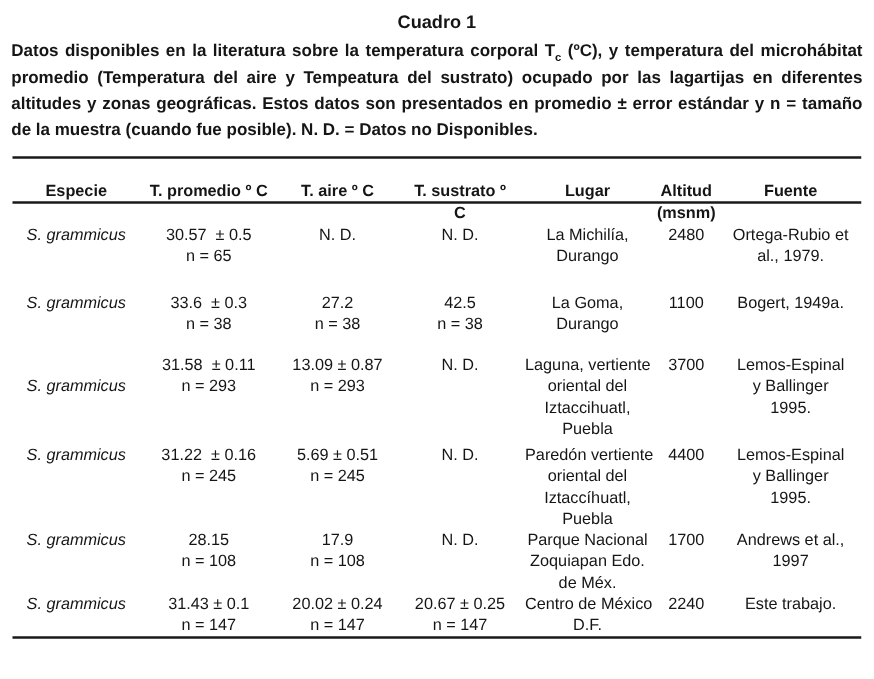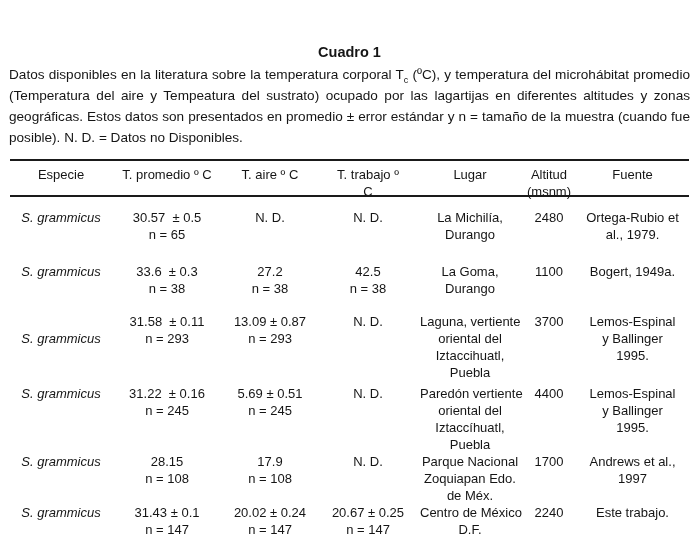--- a/index.html
+++ b/index.html
@@ -3,34 +3,35 @@
 <meta charset="utf-8">
 <style>
   html, body { margin: 0; padding: 0; }
   body {
     width: 699px; height: 543px;
     background: #ffffff;
     color: #151515;
     font-family: "Liberation Sans", sans-serif;
     overflow: hidden;
   }
-  .page { position: relative; width: 699px; height: 444px; margin-top: 34px; }
+  .page { position: relative; width: 699px; height: 444px; }
 
   .title {
     padding-top: 9px;
     text-align: center;
     font-weight: bold;
     font-size: 14.5px;
     line-height: 18px;
   }
   .intro {
     margin: 3px 9px 0 9px;
     font-size: 13.6px;
     line-height: 21px;
     text-align: justify;
+    font-weight: bold;
   }
   .intro sub { font-size: 9px; line-height: 0; }
 
   .table-box {
     position: relative;
     margin: 11px 10px 0 10px;
     height: 397px;
   }
   .rule {
     position: absolute; left: 0; right: 0;
@@ -42,23 +43,23 @@
 
   table {
     width: 679px;
     border-collapse: collapse;
     table-layout: fixed;
     font-size: 13px;
     line-height: 17px;
   }
   thead tr { height: 50px; }
   th {
-    font-weight: normal;
+    font-weight: bold;
     vertical-align: top;
-    padding-top: 7px;
+    padding-top: 19px;
     white-space: pre-line;
     text-align: center;
   }
   tbody td {
     text-align: center;
     vertical-align: top;
     padding: 0 2px;
     white-space: nowrap;
   }
   td.especie { font-style: italic; }
@@ -92,21 +93,21 @@
         <col style="width:100px">
         <col style="width:104px">
         <col style="width:54px">
         <col style="width:113px">
       </colgroup>
       <thead>
         <tr>
           <th>Especie</th>
           <th>T. promedio º C</th>
           <th>T. aire º C</th>
-          <th>T. trabajo º
+          <th>T. sustrato º
 C</th>
           <th>Lugar</th>
           <th>Altitud
 (msnm)</th>
           <th>Fuente</th>
         </tr>
       </thead>
       <tbody id="table-body">
           <tr class="r0">
             <td class="especie">S. grammicus</td>

